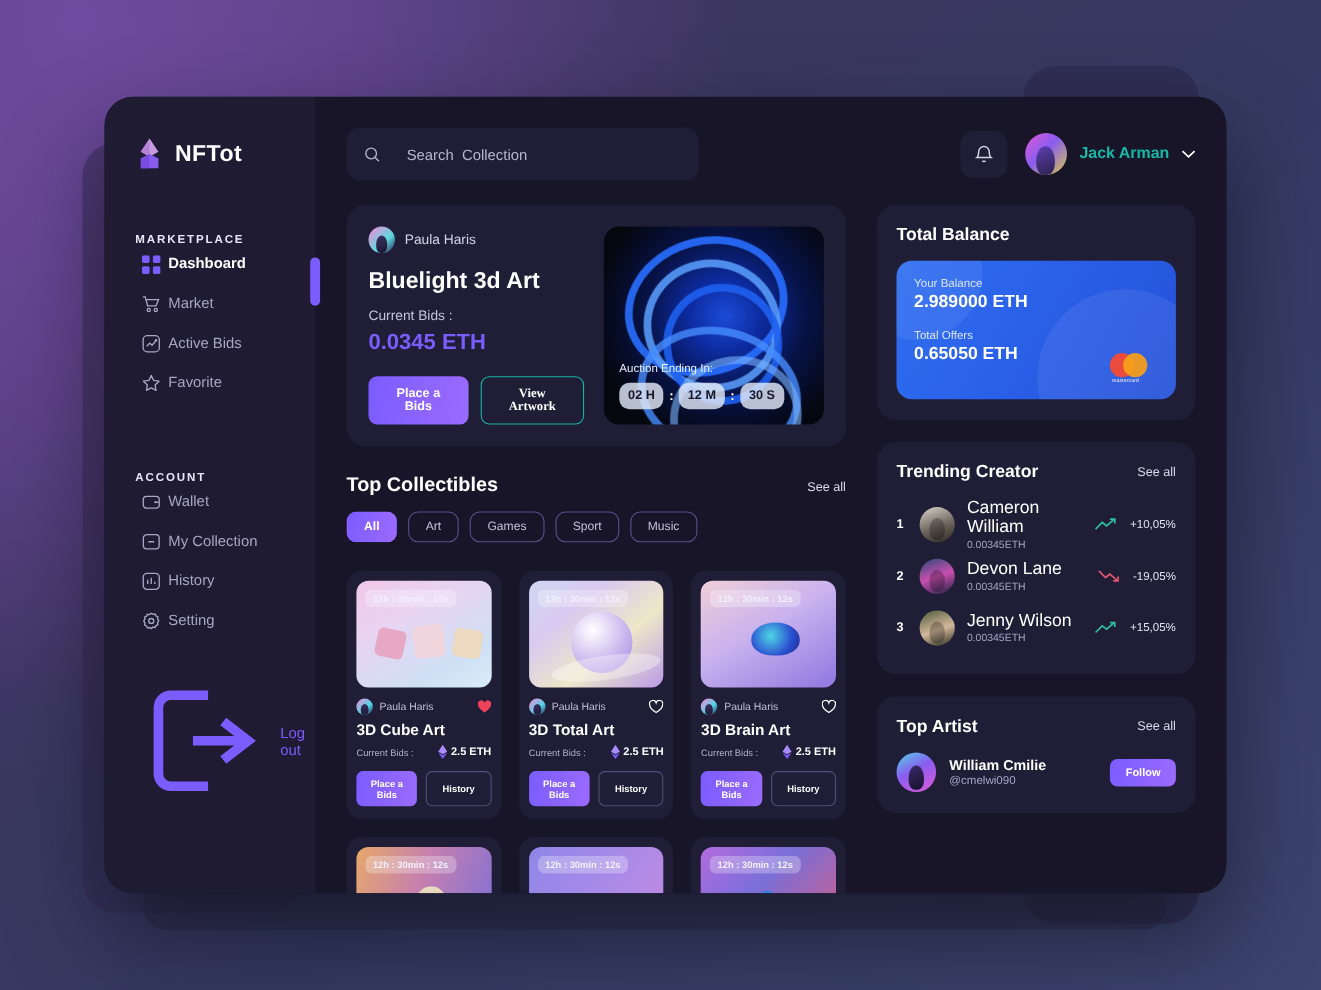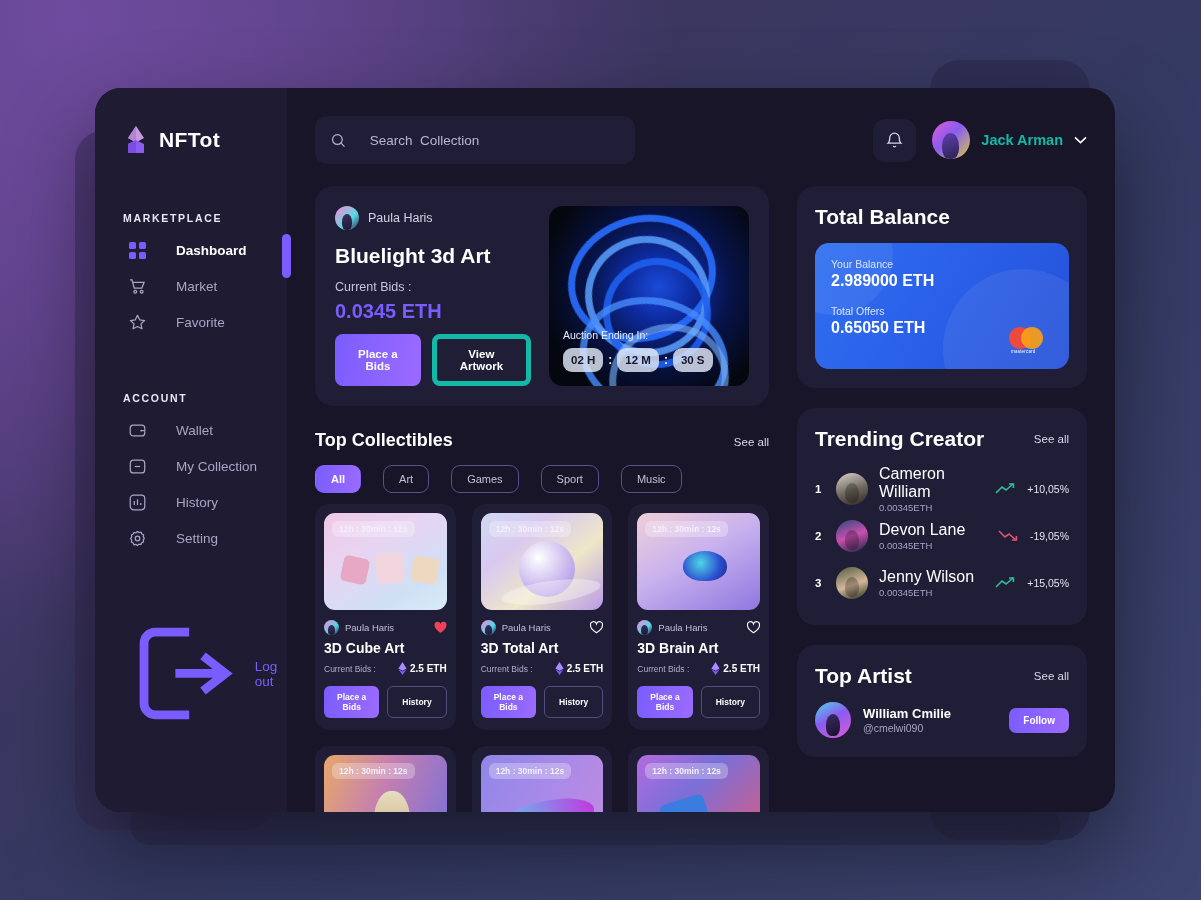--- a/index.html
+++ b/index.html
@@ -73,22 +73,21 @@
     margin: 52px 0 8px 28px;
     font-size: 10.5px;
     font-weight: bold;
     letter-spacing: 1.7px;
     color: #e9e7f5;
   }
   .nav-group-label.account { }
 
   .nav-item {
     display: flex;
-    align-items: center;
-    gap: 30px;
+    gap: 7px;
     height: 36px;
     padding-left: 34px;
     cursor: pointer;
     color: #a9a5c4;
     font-size: 13.5px;
     position: relative;
   }
   .nav-item .nav-ico { width: 17px; height: 17px; flex: 0 0 17px; display: block; }
   .nav-item.active { color: #ffffff; font-weight: bold; }
   .nav-item.active .nav-ico path,
@@ -206,23 +205,23 @@
   .feat-price { color:#7b5cff; font-size:20px; font-weight:bold; }
   .feat-btns { display:flex; gap:11px; margin-top: auto; }
   .btn-primary {
     background: linear-gradient(100deg,#7b5cff,#9b6bff);
     color:#fff; border:0; border-radius:8px;
     padding: 9px 16px; font-size:11.5px; font-weight:bold;
     cursor:pointer; font-family:"Liberation Sans", sans-serif;
   }
   .btn-outline {
     background: transparent; color:#fff;
-    border:5px solid #14b8a6; border-radius:8px;
+    border:1px solid #14b8a6; border-radius:8px;
     padding: 9px 16px; font-size:11.5px; font-weight:bold;
-    cursor:pointer; font-family:Liberation Sans, sans-serif;
+    cursor:pointer; font-family:Liberation Serif, serif;
   }
 
   .feat-art {
     width: 200px; flex: 0 0 200px;
     border-radius: 14px;
     position: relative;
     overflow: hidden;
     background: radial-gradient(circle at 55% 45%, #1a4bd8 0%, #0d2ba0 22%, #071349 48%, #05070f 80%);
   }
   .feat-art .swirl {
@@ -249,21 +248,21 @@
   .timer-sep { color:#fff; font-size:12px; font-weight:bold; }
 
   
   .sec-head {
     display:flex; align-items:baseline; justify-content:space-between;
     margin: 24px 0 14px 0;
   }
   .sec-title { color:#fff; font-size:18px; font-weight:bold; }
   .see-all { color:#dcd9ec; font-size:11.5px; cursor:pointer; }
 
-  .chips { display:flex; gap:22px; margin-bottom: 11px; }
+  .chips { display:flex; gap:10px; margin-bottom: 26px; }
   .chip {
     border-radius:9px; padding:7px 15px; font-size:11px;
     border:1px solid #5a4e8c; color:#c4c0da; cursor:pointer;
     background: transparent;
     font-family:"Liberation Sans", sans-serif;
   }
   .chip.active {
     background: linear-gradient(100deg,#7b5cff,#9b6bff);
     color:#fff; border-color: transparent; font-weight:bold;
   }
@@ -318,21 +317,21 @@
   .art-brain { background: linear-gradient(150deg,#f0cfd8 0%, #c9b2ee 45%, #8f77e0 100%); }
   .art-tree  { background: linear-gradient(110deg,#e8a86a 0%, #c47fb0 45%, #7a6fd8 100%); }
   .art-wave  { background: linear-gradient(120deg,#8f86e8 0%, #a98ae8 50%, #c48ae0 100%); }
   .art-geo   { background: linear-gradient(135deg,#b36be0 0%, #7a6fd8 40%, #e05a7a 100%); }
 
   .blob { position:absolute; border-radius:50%; }
 
   
   .panel { background:#201d36; border-radius:18px; padding:19px 18px; }
   .panel + .panel { margin-top: 20px; }
-  .panel-title { color:#fff; font-size:21px; font-weight:bold; }
+  .panel-title { color:#fff; font-size:16px; font-weight:bold; }
   .panel-head { display:flex; align-items:center; justify-content:space-between; margin-bottom:14px; }
 
   .balance-card {
     height: 126px; border-radius:14px; position:relative; overflow:hidden;
     background: linear-gradient(120deg,#2f6ff0 0%, #2a5fe8 50%, #2451d8 100%);
     padding: 15px 16px;
   }
   .balance-card .bc-circle1 {
     position:absolute; right:-34px; bottom:-60px; width:160px; height:160px;
     border-radius:50%; background: rgba(255,255,255,.07);
@@ -424,20 +423,28 @@
 
     <div class="nav-item">
       <svg class="nav-ico" viewBox="0 0 18 18" fill="none" stroke="#a9a5c4" stroke-width="1.3">
         <path d="M1 2h2.2l2.3 8.6h8.1L16 4.6H4.2"></path>
         <circle cx="6.6" cy="14.6" r="1.5"></circle>
         <circle cx="13.4" cy="14.6" r="1.5"></circle>
       </svg>
       <span>Market</span>
     </div>
 
+    <div class="nav-item">
+      <svg class="nav-ico" viewBox="0 0 18 18" fill="none" stroke="#a9a5c4" stroke-width="1.3">
+        <rect x="1.2" y="1.2" width="15.6" height="15.6" rx="4"></rect>
+        <path d="M4.6 11.4l3-3 2.2 2 3.6-4"></path>
+        <circle cx="13.6" cy="5.6" r="1.2" fill="#a9a5c4" stroke="none"></circle>
+      </svg>
+      <span>Active Bids</span>
+    </div>
 
     <div class="nav-item">
       <svg class="nav-ico" viewBox="0 0 18 18" fill="none" stroke="#a9a5c4" stroke-width="1.3" stroke-linejoin="round">
         <path d="M9 1.4l2.3 4.8 5.2.7-3.8 3.6.95 5.2L9 13.3l-4.65 2.4.95-5.2L1.5 6.9l5.2-.7z"></path>
       </svg>
       <span>Favorite</span>
     </div>
 
     <div class="nav-group-label account">ACCOUNT</div>
 

